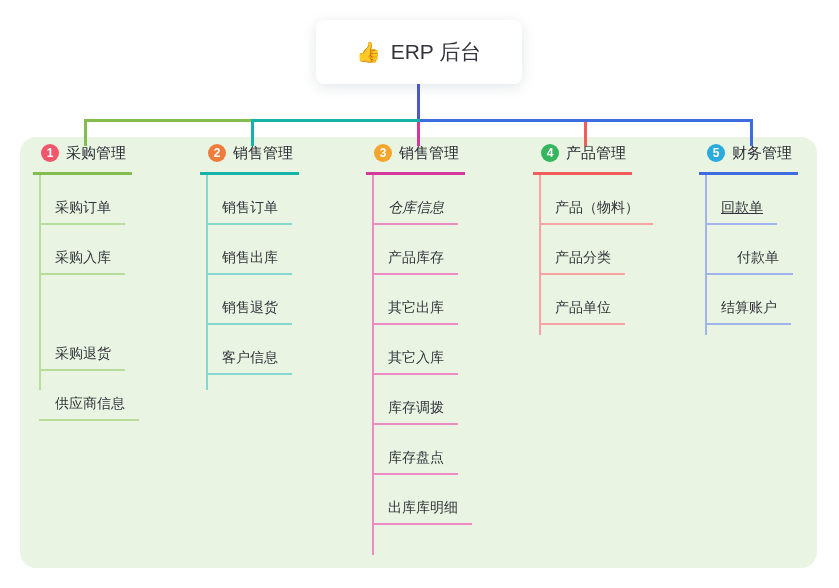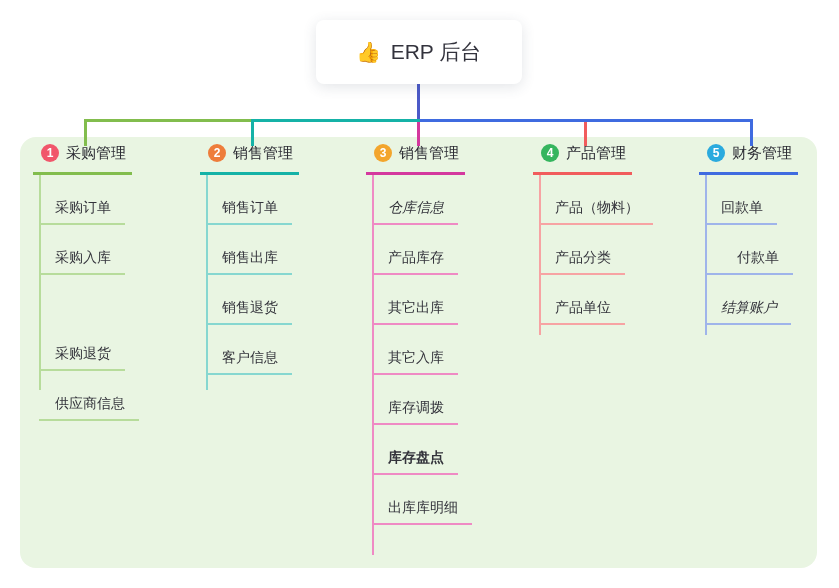--- a/index.html
+++ b/index.html
@@ -79,35 +79,35 @@
       <div class="branch" style="left: 366px; top: 143px;"><div class="branch-header" style="border-bottom-color: rgb(212, 56, 158);">
           <span class="badge" style="background: rgb(243, 165, 44);">3</span>
           <span>销售管理</span>
         </div><div class="children">
           <div class="vline" style="background: rgb(239, 138, 196); height: 380px;"></div>
           <div class="child" style="border-bottom-color: rgb(239, 138, 196); font-style: italic;">仓库信息</div>
           <div class="child" style="border-bottom-color: rgb(239, 138, 196);">产品库存</div>
           <div class="child" style="border-bottom-color: rgb(239, 138, 196);">其它出库</div>
           <div class="child" style="border-bottom-color: rgb(239, 138, 196);">其它入库</div>
           <div class="child" style="border-bottom-color: rgb(239, 138, 196);">库存调拨</div>
-          <div class="child" style="border-bottom-color: rgb(239, 138, 196); font-weight: bold;">库存盘点</div>
+          <div class="child" style="border-bottom-color: rgb(239, 138, 196);">库存盘点</div>
           <div class="child" style="border-bottom-color: rgb(239, 138, 196);">出库库明细</div>
         </div></div>
       <div class="branch" style="left: 533px; top: 143px;"><div class="branch-header" style="border-bottom-color: rgb(241, 92, 92);">
           <span class="badge" style="background: rgb(53, 181, 94);">4</span>
           <span>产品管理</span>
         </div><div class="children">
           <div class="vline" style="background: rgb(247, 163, 163); height: 160px;"></div>
           <div class="child" style="border-bottom-color: rgb(247, 163, 163);">产品（物料）</div>
           <div class="child" style="border-bottom-color: rgb(247, 163, 163); padding-left: 16px;">产品分类</div>
           <div class="child" style="border-bottom-color: rgb(247, 163, 163); font-family: Liberation Mono, monospace;">产品单位</div>
         </div></div>
       <div class="branch" style="left: 699px; top: 143px;"><div class="branch-header" style="border-bottom-color: rgb(63, 107, 224);">
           <span class="badge" style="background: rgb(42, 170, 222);">5</span>
           <span>财务管理</span>
         </div><div class="children">
           <div class="vline" style="background: rgb(159, 180, 234); height: 160px;"></div>
-          <div class="child" style="border-bottom-color: rgb(159, 180, 234);">回款单</div>
+          <div class="child" style="border-bottom-color: rgb(159, 180, 234); text-decoration: underline;">回款单</div>
           <div class="child" style="border-bottom-color: rgb(159, 180, 234); padding-left: 32px;">付款单</div>
-          <div class="child" style="border-bottom-color: rgb(159, 180, 234); font-style: italic;">结算账户</div>
+          <div class="child" style="border-bottom-color: rgb(159, 180, 234);">结算账户</div>
         </div></div>
     </div>
 </div>
 
 </body></html>

